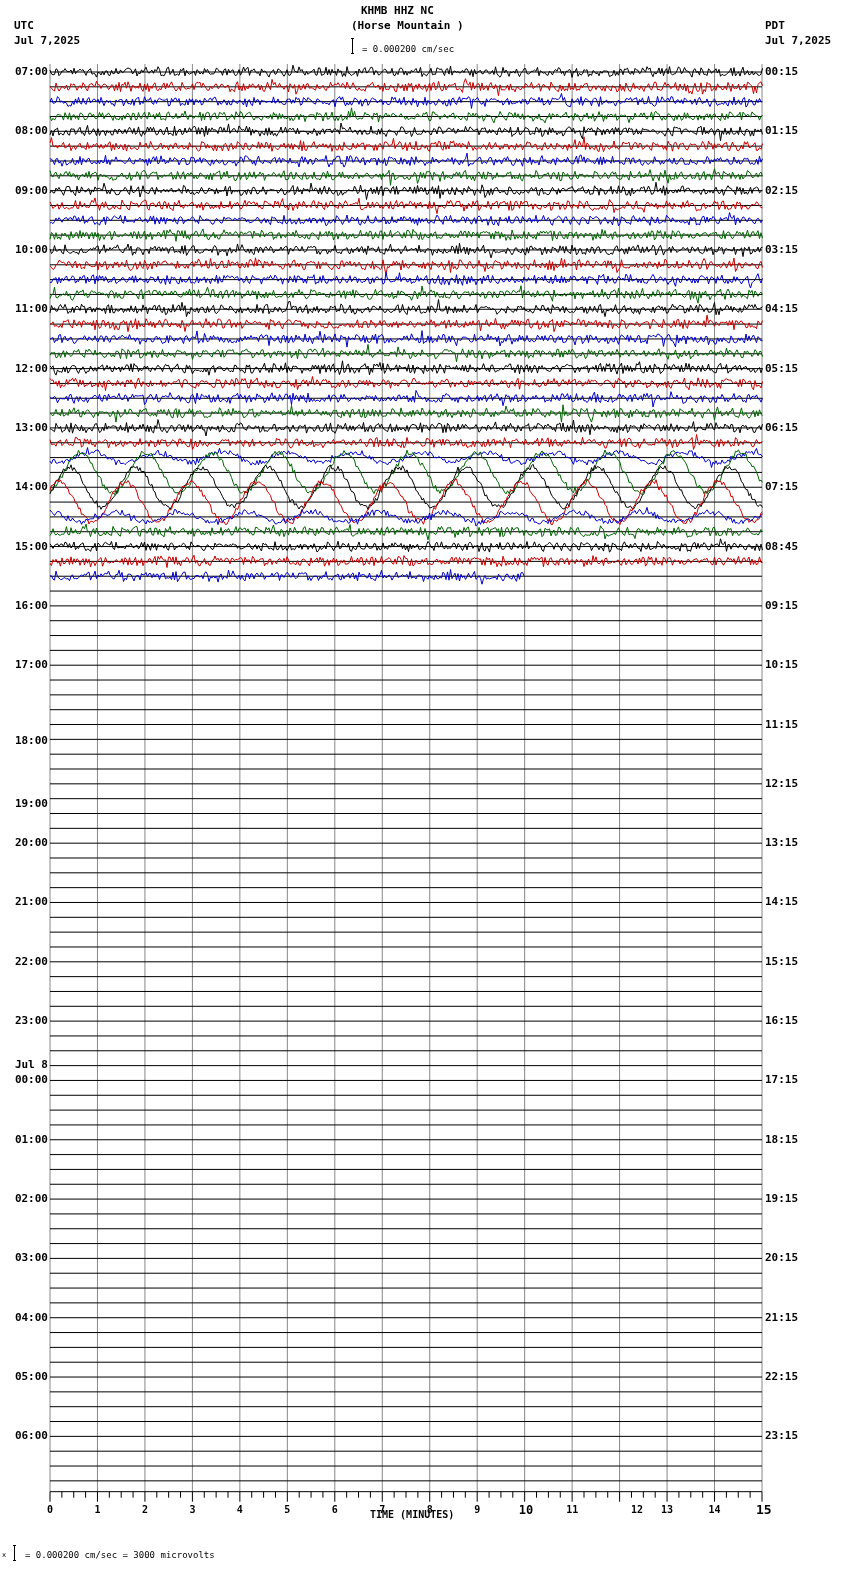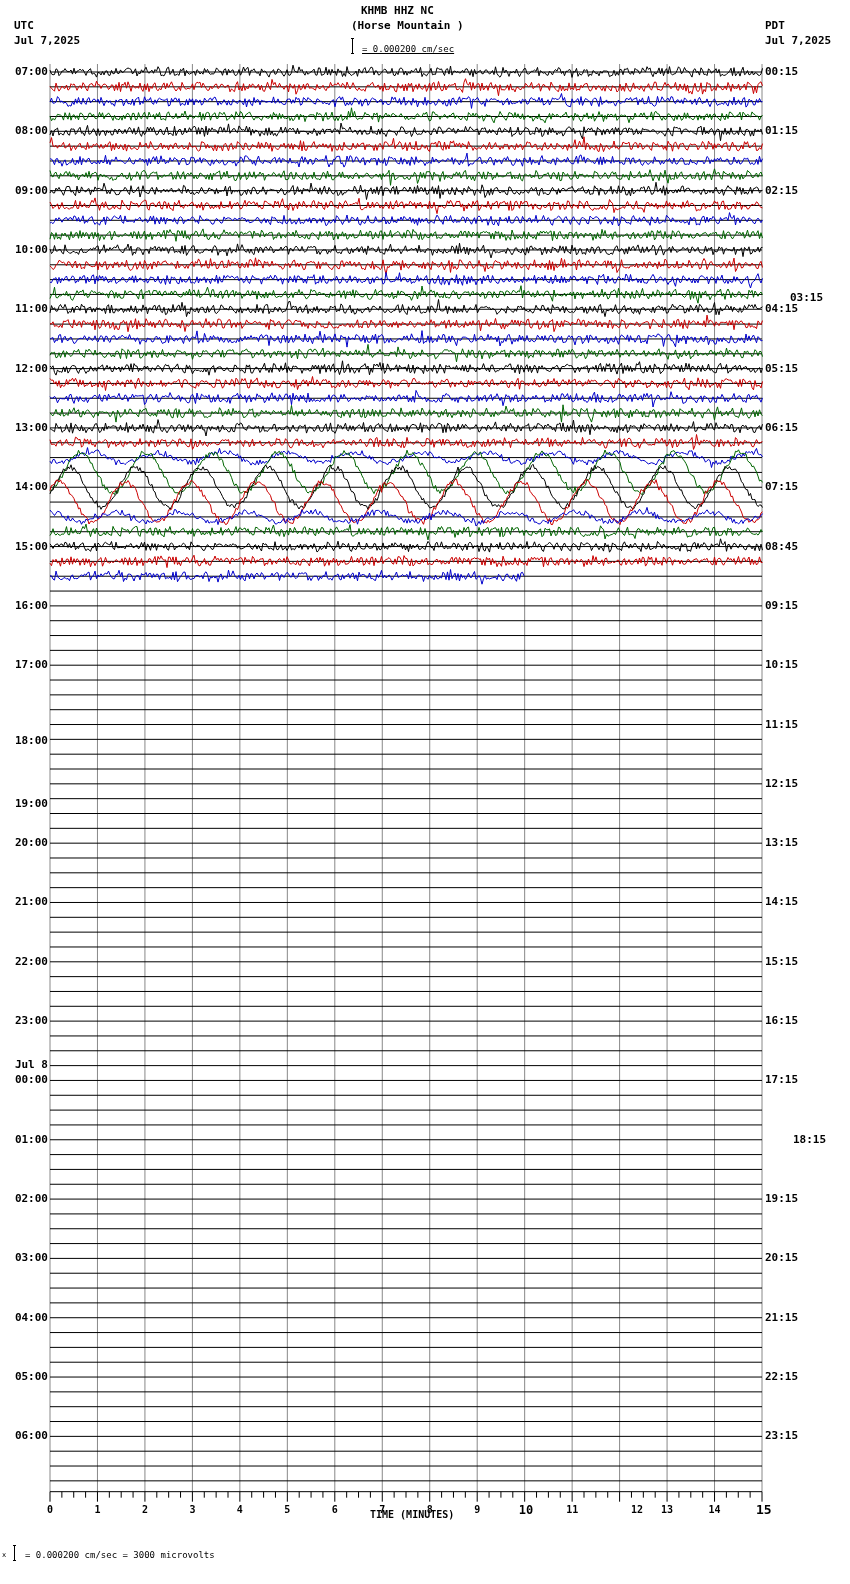--- a/index.html
+++ b/index.html
@@ -227,21 +227,21 @@
 <div class="t" style="left:351px;top:20px;">(Horse Mountain )</div>
 <div class="t" style="left:14px;top:20px;">UTC</div>
 <div class="t" style="left:14px;top:35px;">Jul 7,2025</div>
 <div class="t" style="left:765px;top:20px;">PDT</div>
 <div class="t" style="left:765px;top:35px;">Jul 7,2025</div>
 <div style="position:absolute;left:351px;top:38px;width:3px;height:16px;">
   <div style="position:absolute;left:1px;top:0;width:1px;height:16px;background:#000"></div>
   <div style="position:absolute;left:0;top:0;width:3px;height:1px;background:#000"></div>
   <div style="position:absolute;left:0;top:15px;width:3px;height:1px;background:#000"></div>
 </div>
-<div class="sm" style="left:362px;top:44px;text-decoration:underline;">= 0.000200 cm/sec</div>
+<div class="sm" style="left:362px;top:44px;">= 0.000200 cm/sec</div>
 
 <div class="t" style="left:370px;top:1509px;font-size:10px;">TIME (MINUTES)</div>
 
 <div class="sm" style="left:2px;top:1550px;font-size:7px;">x</div>
 <div style="position:absolute;left:13px;top:1545px;width:3px;height:16px;">
   <div style="position:absolute;left:1px;top:0;width:1px;height:16px;background:#000"></div>
   <div style="position:absolute;left:0;top:0;width:3px;height:1px;background:#000"></div>
   <div style="position:absolute;left:0;top:15px;width:3px;height:1px;background:#000"></div>
 </div>
 <div class="sm" style="left:25px;top:1550px;">= 0.000200 cm/sec =    3000 microvolts</div>
@@ -268,36 +268,36 @@
     <div class="t" style="top: 1074.44px; right: 802px;">00:00</div>
     <div class="t" style="top: 1133.76px; right: 802px;">01:00</div>
     <div class="t" style="top: 1193.08px; right: 802px;">02:00</div>
     <div class="t" style="top: 1252.4px; right: 802px;">03:00</div>
     <div class="t" style="top: 1311.72px; right: 802px;">04:00</div>
     <div class="t" style="top: 1371.04px; right: 802px;">05:00</div>
     <div class="t" style="top: 1430.36px; right: 802px;">06:00</div>
     <div class="t" style="top: 66px; left: 765px;">00:15</div>
     <div class="t" style="top: 125.32px; left: 765px;">01:15</div>
     <div class="t" style="top: 184.64px; left: 765px;">02:15</div>
-    <div class="t" style="top: 243.96px; left: 790px; margin-top: 48px;">03:15</div>
+    <div class="t" style="top: 243.96px; left: 765px;">03:15</div>
     <div class="t" style="top: 303.28px; left: 765px;">04:15</div>
     <div class="t" style="top: 362.6px; left: 765px;">05:15</div>
     <div class="t" style="top: 421.92px; left: 765px;">06:15</div>
     <div class="t" style="top: 481.24px; left: 765px;">07:15</div>
     <div class="t" style="top: 540.56px; left: 765px;">08:45</div>
     <div class="t" style="top: 599.88px; left: 765px;">09:15</div>
     <div class="t" style="top: 659.2px; left: 765px;">10:15</div>
     <div class="t" style="top: 718.52px; left: 765px;">11:15</div>
     <div class="t" style="top: 777.84px; left: 765px;">12:15</div>
     <div class="t" style="top: 837.16px; left: 765px;">13:15</div>
     <div class="t" style="top: 896.48px; left: 765px;">14:15</div>
     <div class="t" style="top: 955.8px; left: 765px;">15:15</div>
     <div class="t" style="top: 1015.12px; left: 765px;">16:15</div>
     <div class="t" style="top: 1074.44px; left: 765px;">17:15</div>
-    <div class="t" style="top: 1133.76px; left: 765px; margin-left: 28px;">18:15</div>
+    <div class="t" style="top: 1133.76px; left: 765px;">18:15</div>
     <div class="t" style="top: 1193.08px; left: 765px;">19:15</div>
     <div class="t" style="top: 1252.4px; left: 765px;">20:15</div>
     <div class="t" style="top: 1311.72px; left: 765px;">21:15</div>
     <div class="t" style="top: 1371.04px; left: 765px;">22:15</div>
     <div class="t" style="top: 1430.36px; left: 765px;">23:15</div>
     <div class="t" style="font-size: 10px; top: 1503.68px; left: 47px;">0</div>
     <div class="t" style="font-size: 10px; top: 1503.68px; left: 94.4667px;">1</div>
     <div class="t" style="font-size: 10px; top: 1503.68px; left: 141.933px;">2</div>
     <div class="t" style="font-size: 10px; top: 1503.68px; left: 189.4px;">3</div>
     <div class="t" style="font-size: 10px; top: 1503.68px; left: 236.867px;">4</div>

